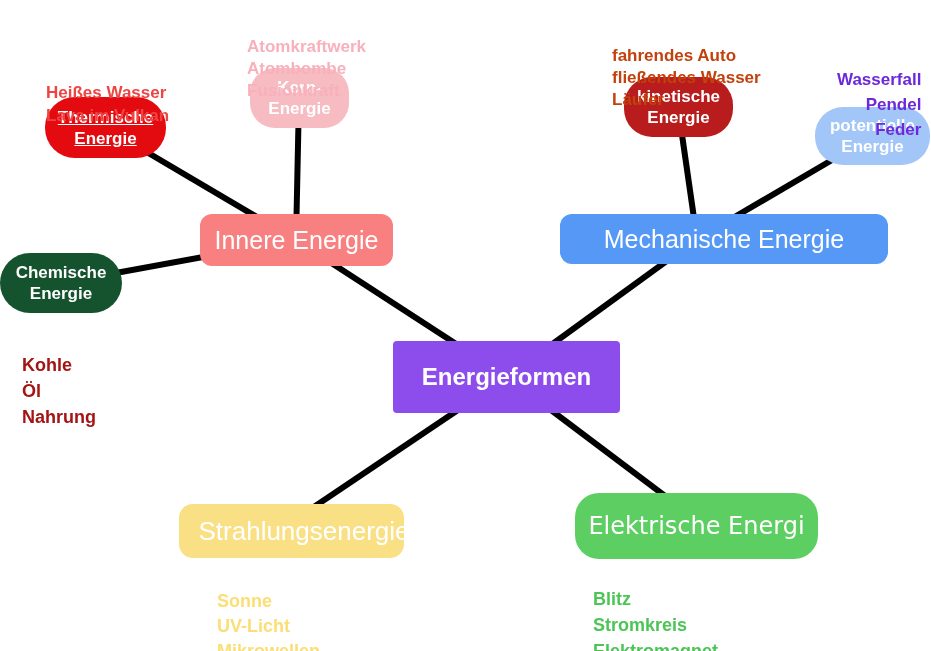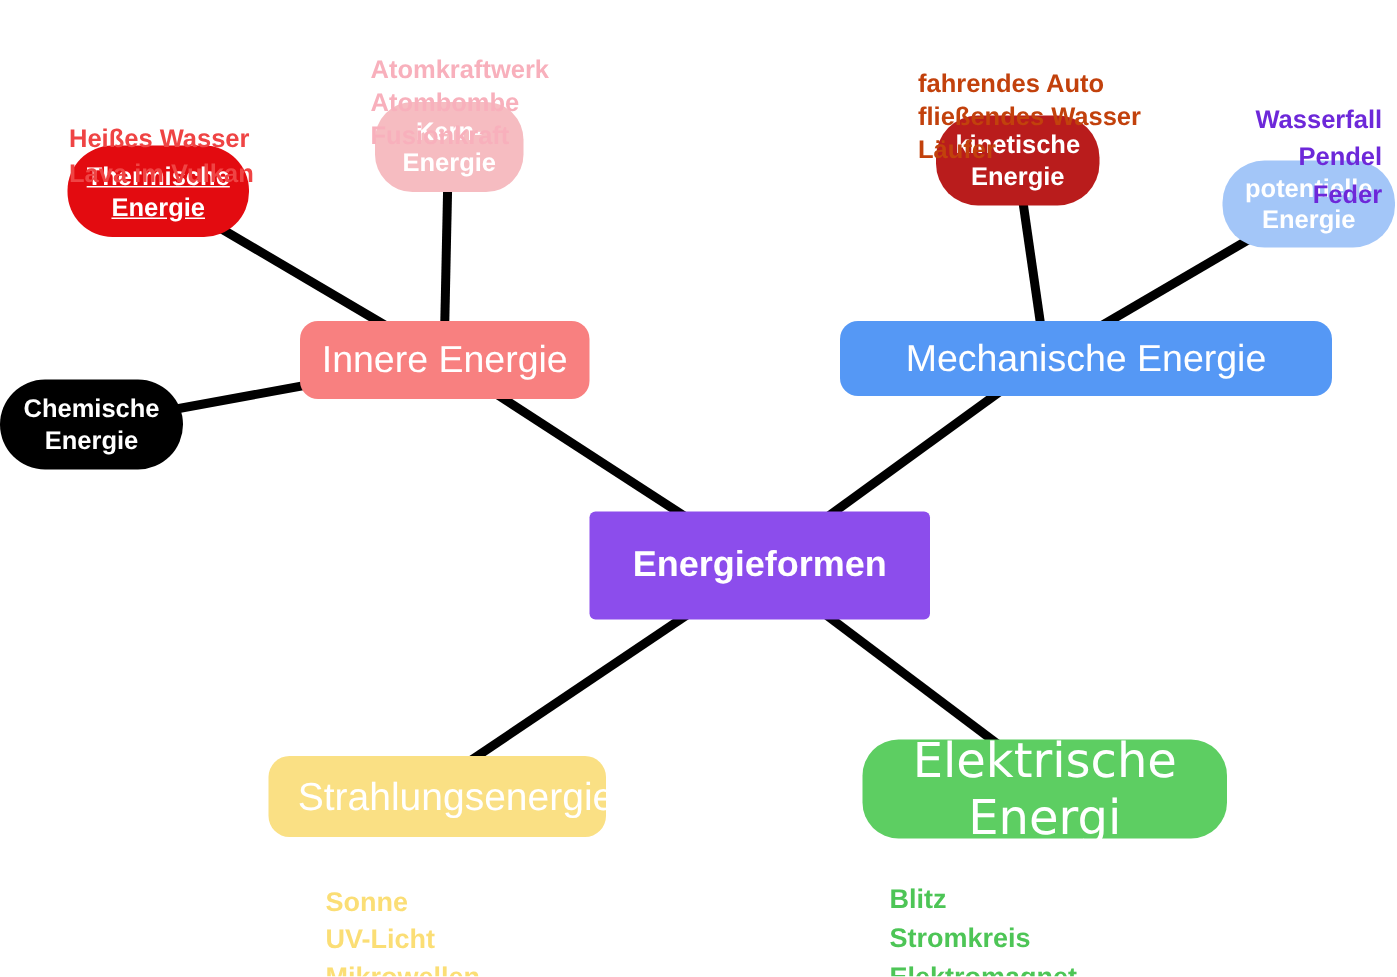--- a/index.html
+++ b/index.html
@@ -13,26 +13,26 @@
     text-align:center;color:#ffffff;white-space:pre-line;box-sizing:border-box;
   }
   
   .n-center{left:393px;top:341px;width:227px;height:72px;background:#8C4DEC;border-radius:4px;
     font-size:24px;font-weight:bold;}
   
   .n-innere{left:200px;top:214px;width:193px;height:52px;background:#F88080;border-radius:12px;font-size:25px;}
   .n-mechanische{left:560px;top:214px;width:328px;height:50px;background:#5598F5;border-radius:12px;font-size:25px;}
   .n-strahlung{left:179px;top:504px;width:225px;height:54px;background:#FAE084;border-radius:14px;font-size:26px;padding-left:25px;}
   .n-elektrische{left:575px;top:493px;width:243px;height:66px;background:#5DCE62;border-radius:24px;
-    font-size:32px;font-family:"DejaVu Sans",sans-serif;}
+    font-size:24px;font-family:"DejaVu Sans",sans-serif;}
   
   .pill{font-weight:bold;font-size:17px;line-height:21px;}
   .n-thermische{left:45px;top:97px;width:121px;height:61px;background:#E30B10;border-radius:30px;text-decoration:underline;}
   .n-kern{left:250px;top:68px;width:99px;height:60px;background:#F6BCC1;border-radius:25px;}
-  .n-chemische{left:0px;top:253px;width:122px;height:60px;background:#000000;border-radius:30px;}
+  .n-chemische{left:0px;top:253px;width:122px;height:60px;background:#14532d;border-radius:30px;}
   .n-kinetische{left:624px;top:77px;width:109px;height:60px;background:#b91c1c;border-radius:28px;}
   .n-potentielle{left:815px;top:107px;width:115px;height:58px;background:#A3C6F8;border-radius:28px;}
   
   .examples{
     position:absolute;z-index:1;font-weight:bold;white-space:pre-line;margin-top:36px;
   }
   .ex-thermische{left:46px;top:45px;color:#ef4444;font-size:17px;line-height:23px;}
   .ex-kern{left:247px;top:0px;color:#F8B0BC;font-size:17px;line-height:22px;}
   .ex-chemische{left:22px;top:316px;color:#A31414;font-size:18px;line-height:26px;}
   .ex-kinetische{left:612px;top:9px;color:#c2410c;font-size:17px;line-height:22px;}
@@ -64,20 +64,23 @@
 Energie</div>
   <div class="examples ex-thermische">Heißes Wasser
 Lava im Vulkan</div>
   <div class="node pill n-kern">Kern-
 Energie</div>
   <div class="examples ex-kern">Atomkraftwerk
 Atombombe
 Fusionkraft</div>
   <div class="node pill n-chemische">Chemische
 Energie</div>
+  <div class="examples ex-chemische">Kohle
+Öl
+Nahrung</div>
 
   <div class="node n-mechanische">Mechanische Energie</div>
   <div class="node pill n-kinetische">kinetische
 Energie</div>
   <div class="examples ex-kinetische">fahrendes Auto
 fließendes Wasser
 Läufer</div>
   <div class="node pill n-potentielle">potentielle
 Energie</div>
   <div class="examples ex-potentielle">Wasserfall

